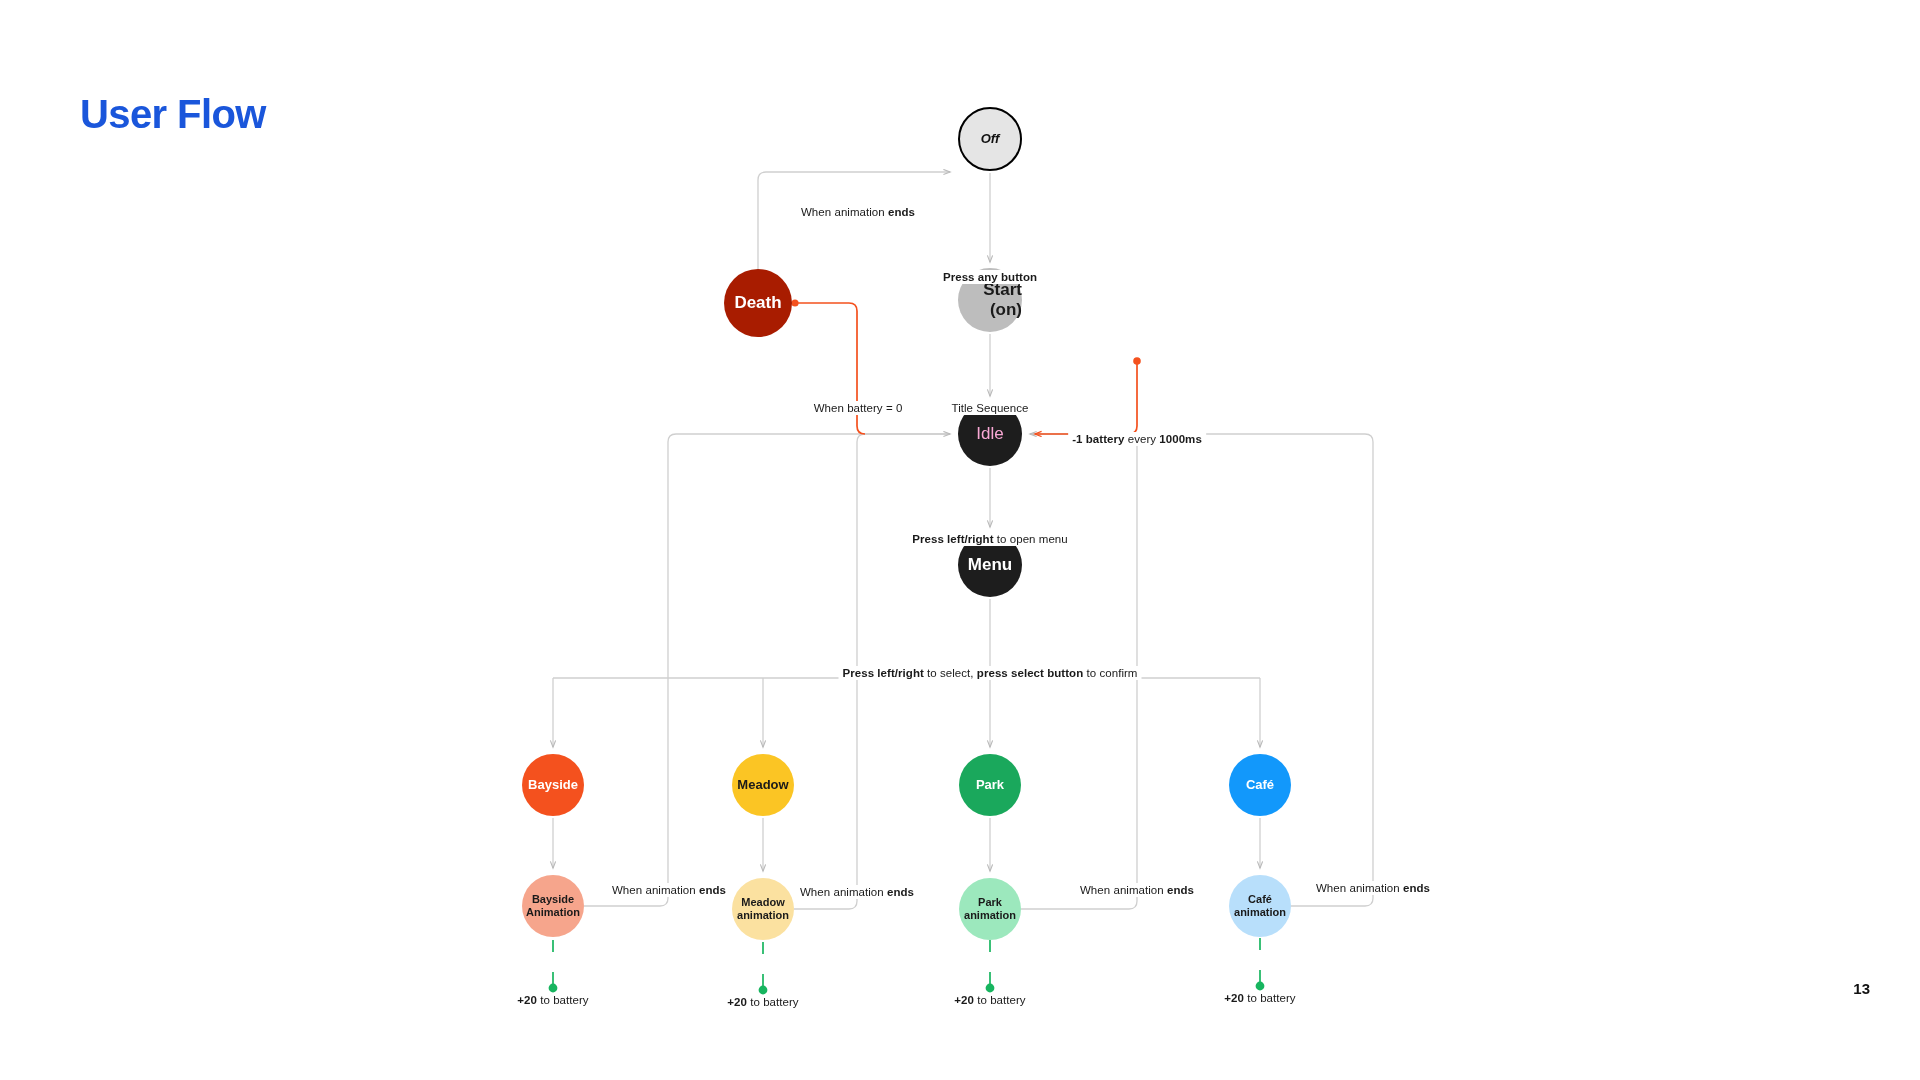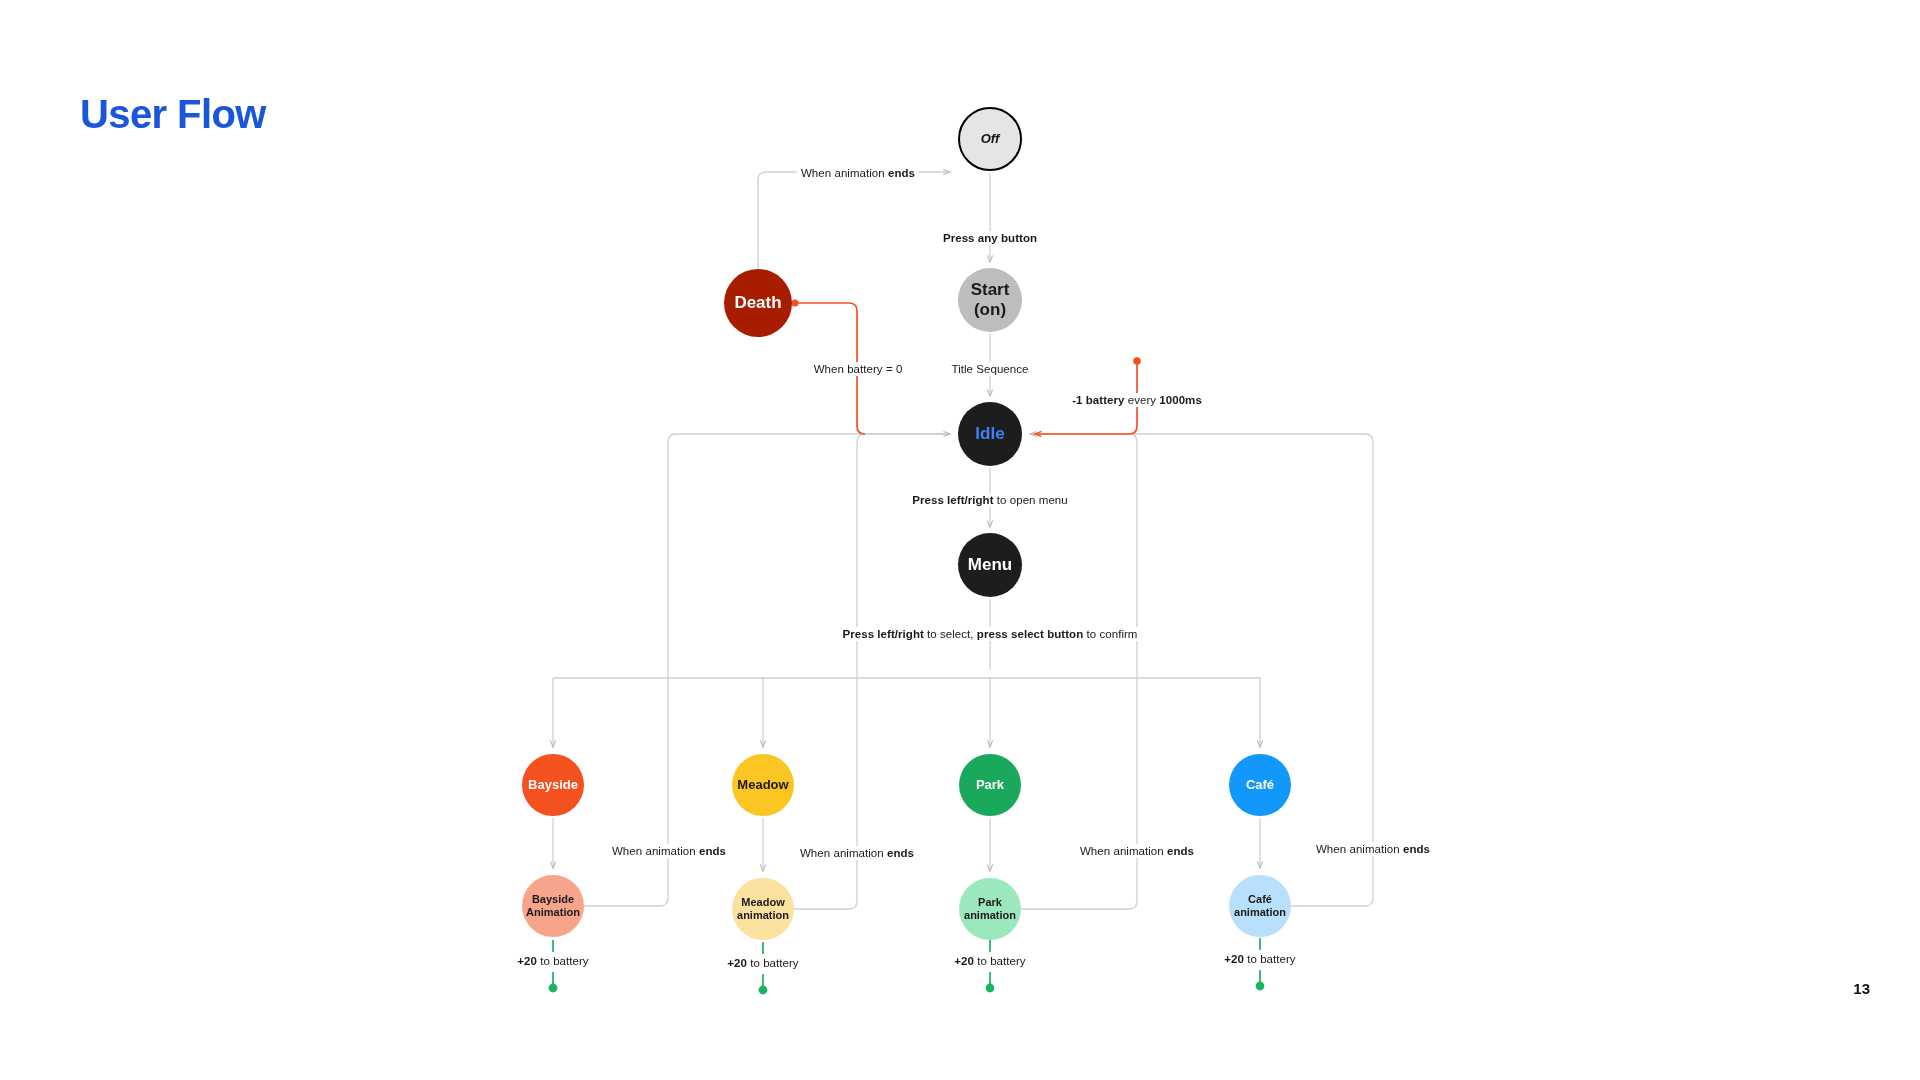--- a/index.html
+++ b/index.html
@@ -32,43 +32,43 @@
     border-radius:50%;
     display:flex; flex-direction:column;
     align-items:center; justify-content:center;
     text-align:center; line-height:1.16;
   }
   .node .nlabel { display:block; }
 
   .n-off   { width:64px;  height:64px; background:#e5e5e5; border:2.2px solid #000;
              font-size:13px; font-weight:bold; color:#111;font-style:italic; }
   .n-start { width:64px;  height:64px; background:#bdbdbd;
-             font-size:17px; font-weight:bold; color:#1a1a1a; }
+             font-size:17px; font-weight:bold; color:#1a1a1a;align-items:flex-end; }
   .n-idle  { width:64px;  height:64px; background:#1d1d1d;
-             font-size:17px; font-weight:bold; color:#3b82f6; }
+             font-size:17px; font-weight:normal; color:#f9a8d4; }
   .n-menu  { width:64px;  height:64px; background:#1d1d1d;
              font-size:17px; font-weight:bold; color:#fff; }
   .n-death { width:68px;  height:68px; background:#a81c00;
              font-size:17px; font-weight:bold; color:#fff; }
 
   .n-dest  { width:62px;  height:62px; font-size:13px; font-weight:bold; }
   .n-anim  { width:62px;  height:62px; font-size:11px; font-weight:bold; }
 
   
   .elabel {
     position:absolute;
     font-size:11.5px;
     color:#1a1a1a;
     white-space:nowrap;
     background:#fff;
     padding:1px 4px;
     letter-spacing:0.05px;
   }
   .elabel b { font-weight:bold; }
-  .elabel.center { transform:translateX(-50%); }
+  .elabel.center { transform:translateX(-50%);margin-top:39px; }
 </style>
 </head>
 <body>
 
 <div id="stage">
 
   <div class="page-title">User Flow</div>
   <div class="page-number">13</div>
 
   <svg id="edges" viewBox="0 0 1920 1080" xmlns="http://www.w3.org/2000/svg">

